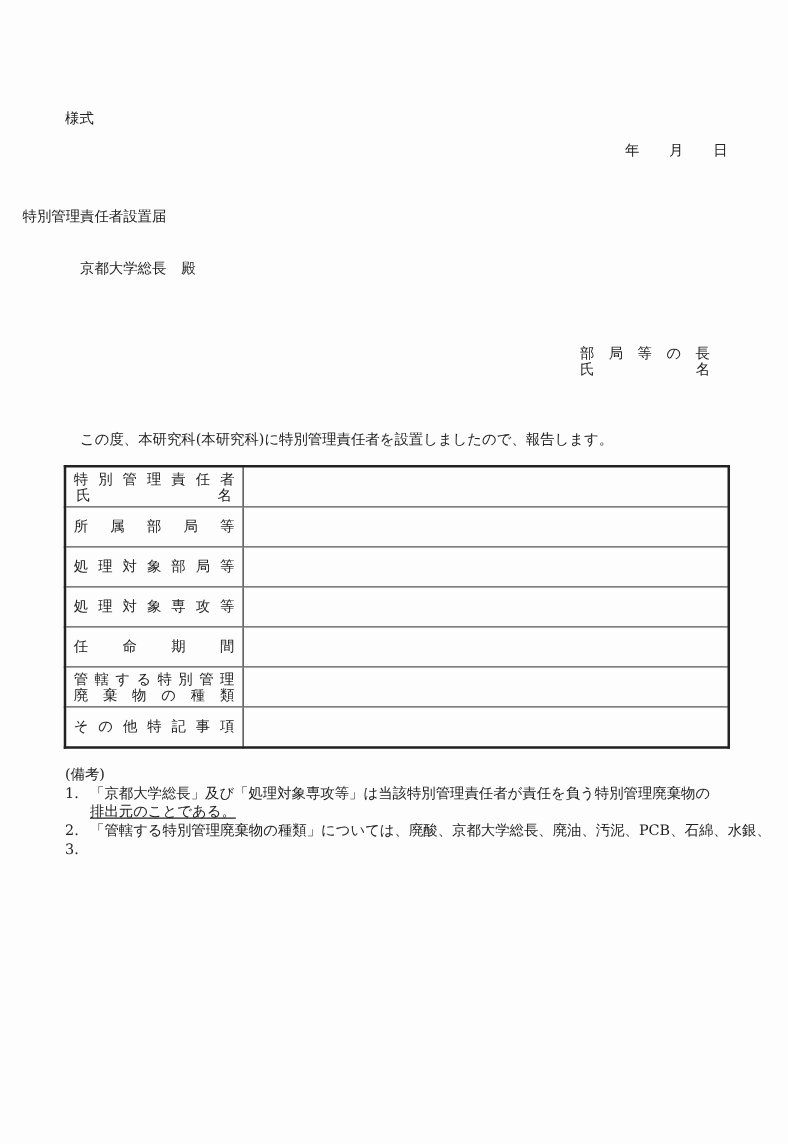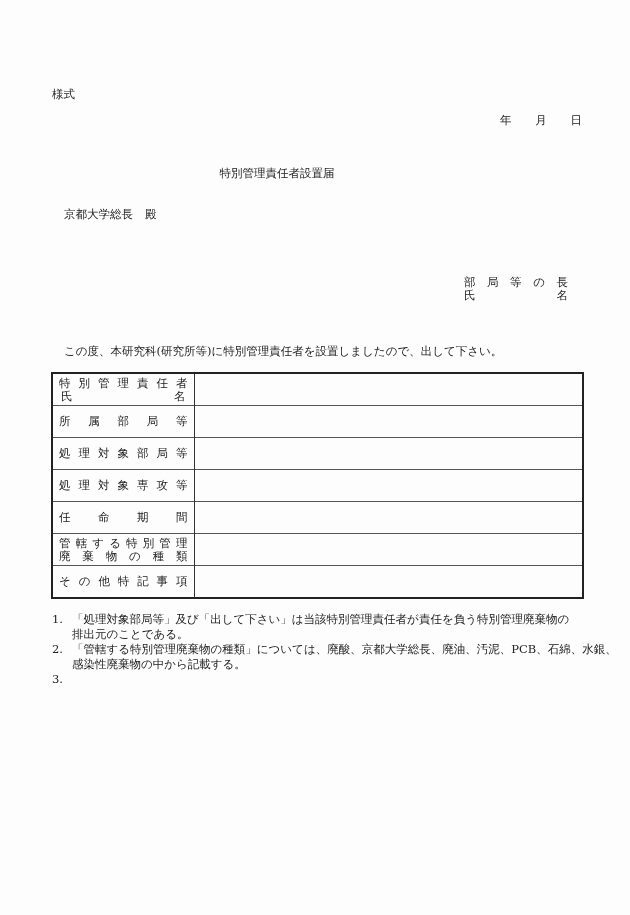--- a/index.html
+++ b/index.html
@@ -4,39 +4,39 @@
 <style>
   html, body { margin: 0; padding: 0; background: #fdfdfd; }
   body {
     width: 630px; height: 915px; position: relative; overflow: hidden;
     font-family: "DejaVu Serif", "Liberation Serif", serif;
     color: #222; font-size: 11.5px;
   }
   .abs { position: absolute; white-space: nowrap; }
   .form-label { left: 52px; top: 87px; }
   .date { left: 500px; top: 113px; width: 82px; display: flex; justify-content: space-between; }
-  .title { left: 0; width: 554px; top: 166px; text-align: center; }
+  .title { left: 0; width: 554px; top: 166px; text-align: left; padding-left: 18px; }
   .addressee { left: 64px; top: 207px; }
   .addressee .hon { margin-left: 12px; }
   .sender { left: 464px; top: 276px; width: 104px; }
   .sender .row { display: flex; justify-content: space-between; line-height: 13px; }
   .intro { left: 64px; top: 344px; }
   table.form {
     position: absolute; left: 51px; top: 372px; width: 533px; height: 222px;
     border-collapse: collapse; border: 2px solid #222;
   }
   table.form td { border-top: 1px solid #555; padding: 0; height: 31px; }
   table.form tr:first-child td { border-top: none; }
   table.form td.label { width: 142px; border-right: 1px solid #333; padding: 0 6px; box-sizing: border-box; }
   .spread { display: flex; justify-content: space-between; line-height: 13px; }
   .spread2 { display: flex; justify-content: space-between; padding: 0 2px; line-height: 13px; }
   .notes { left: 52px; top: 612px; line-height: 15px; }
   .notes .item { display: flex; }
   .notes .num { width: 20px; }
-  .notes .cont { padding-left: 20px; }
+  .notes .cont { padding-left: 20px; text-decoration: underline; }
 </style>
 </head>
 <body>
 
 <div class="abs form-label">様式</div>
 
 <div class="abs date">
   <span>年</span>
   <span>月</span>
   <span>日</span>
@@ -55,21 +55,21 @@
     <span>等</span>
     <span>の</span>
     <span>長</span>
   </div>
   <div class="row">
     <span>氏</span>
     <span>名</span>
   </div>
 </div>
 
-<div class="abs intro">この度、本研究科(研究所等)に特別管理責任者を設置しましたので、出して下さい。</div>
+<div class="abs intro">この度、本研究科(本研究科)に特別管理責任者を設置しましたので、報告します。</div>
 
 <table class="form">
   <tbody>
       <tr>
     <td class="label">
       <div class="spread">
         <span>特</span>
             <span>別</span>
             <span>管</span>
             <span>理</span>
@@ -169,26 +169,26 @@
             <span>事</span>
             <span>項</span>
       </div>
     </td>
     <td></td>
   </tr>
 </tbody>
   </table>
 
 <div class="abs notes">
+  <div>(備考)</div>
   <div class="item">
     <span class="num">1.</span>
-    <span>「処理対象部局等」及び「出して下さい」は当該特別管理責任者が責任を負う特別管理廃棄物の</span>
+    <span>「京都大学総長」及び「処理対象専攻等」は当該特別管理責任者が責任を負う特別管理廃棄物の</span>
   </div>
   <div class="cont">排出元のことである。</div>
   <div class="item">
     <span class="num">2.</span>
     <span>「管轄する特別管理廃棄物の種類」については、廃酸、京都大学総長、廃油、汚泥、PCB、石綿、水銀、</span>
   </div>
-  <div class="cont">感染性廃棄物の中から記載する。</div>
   <div class="item">
     <span class="num">3.</span>
   </div>
 </div>
 
 </body></html>

